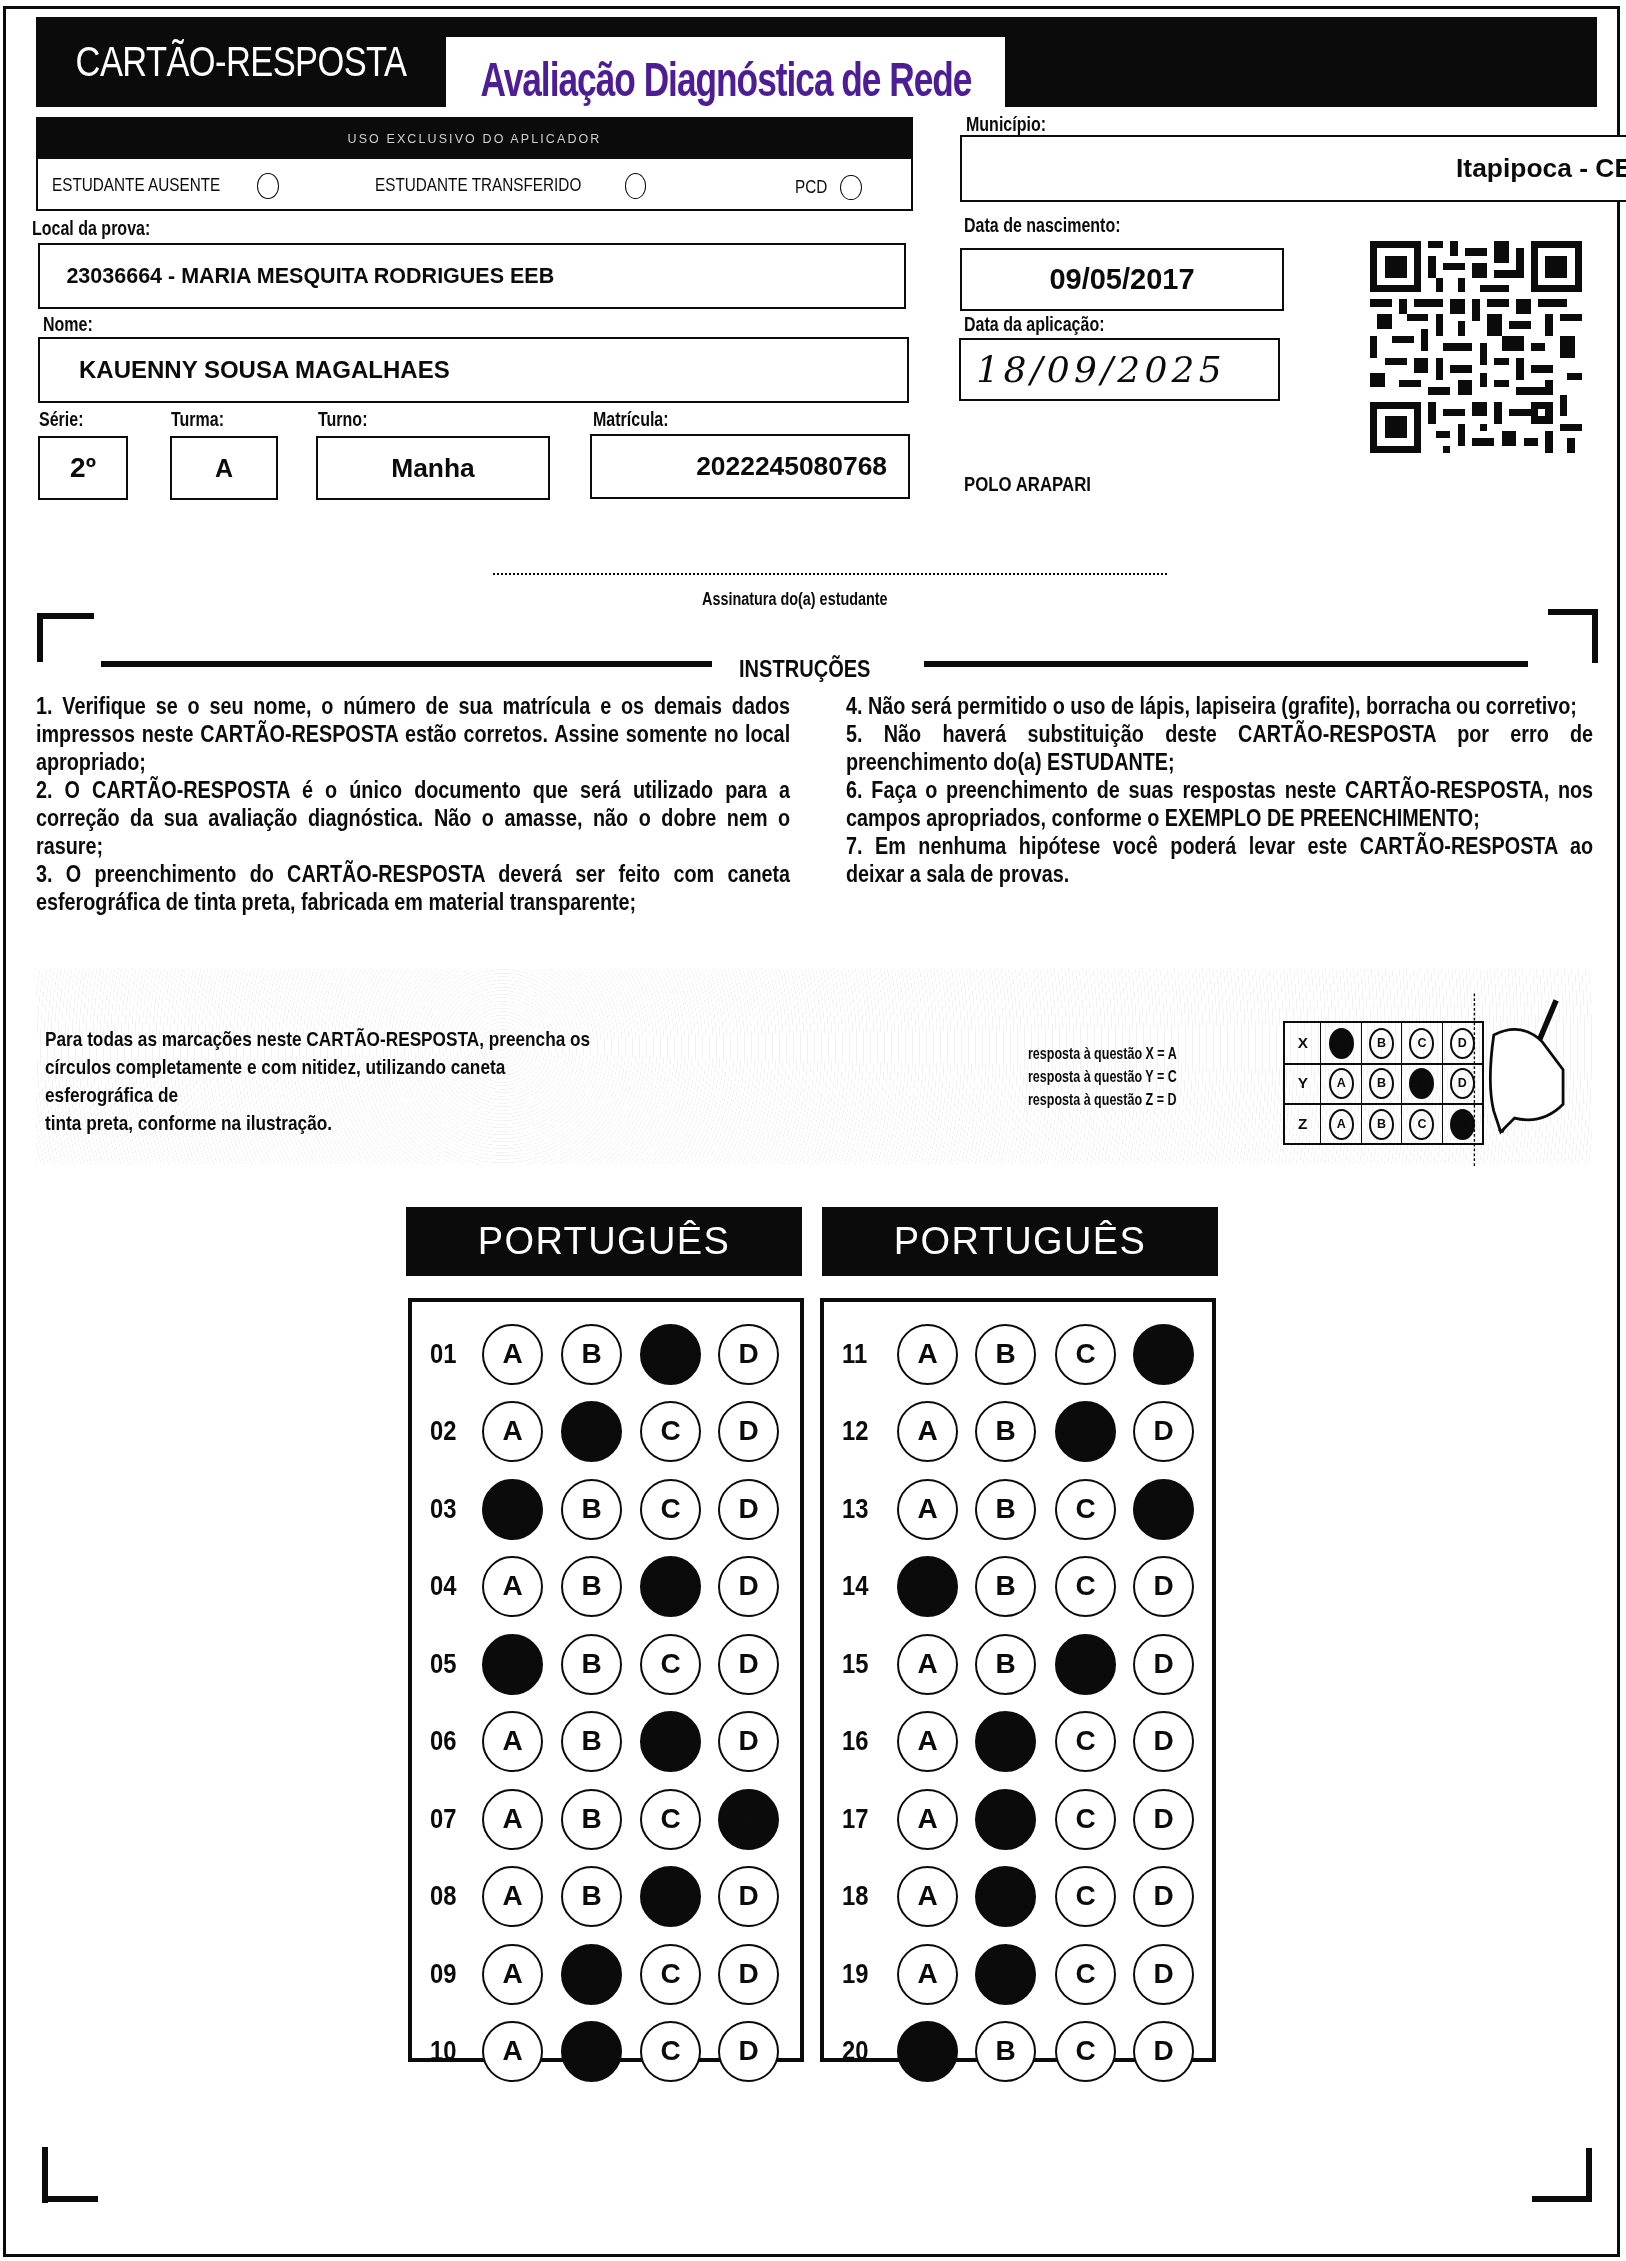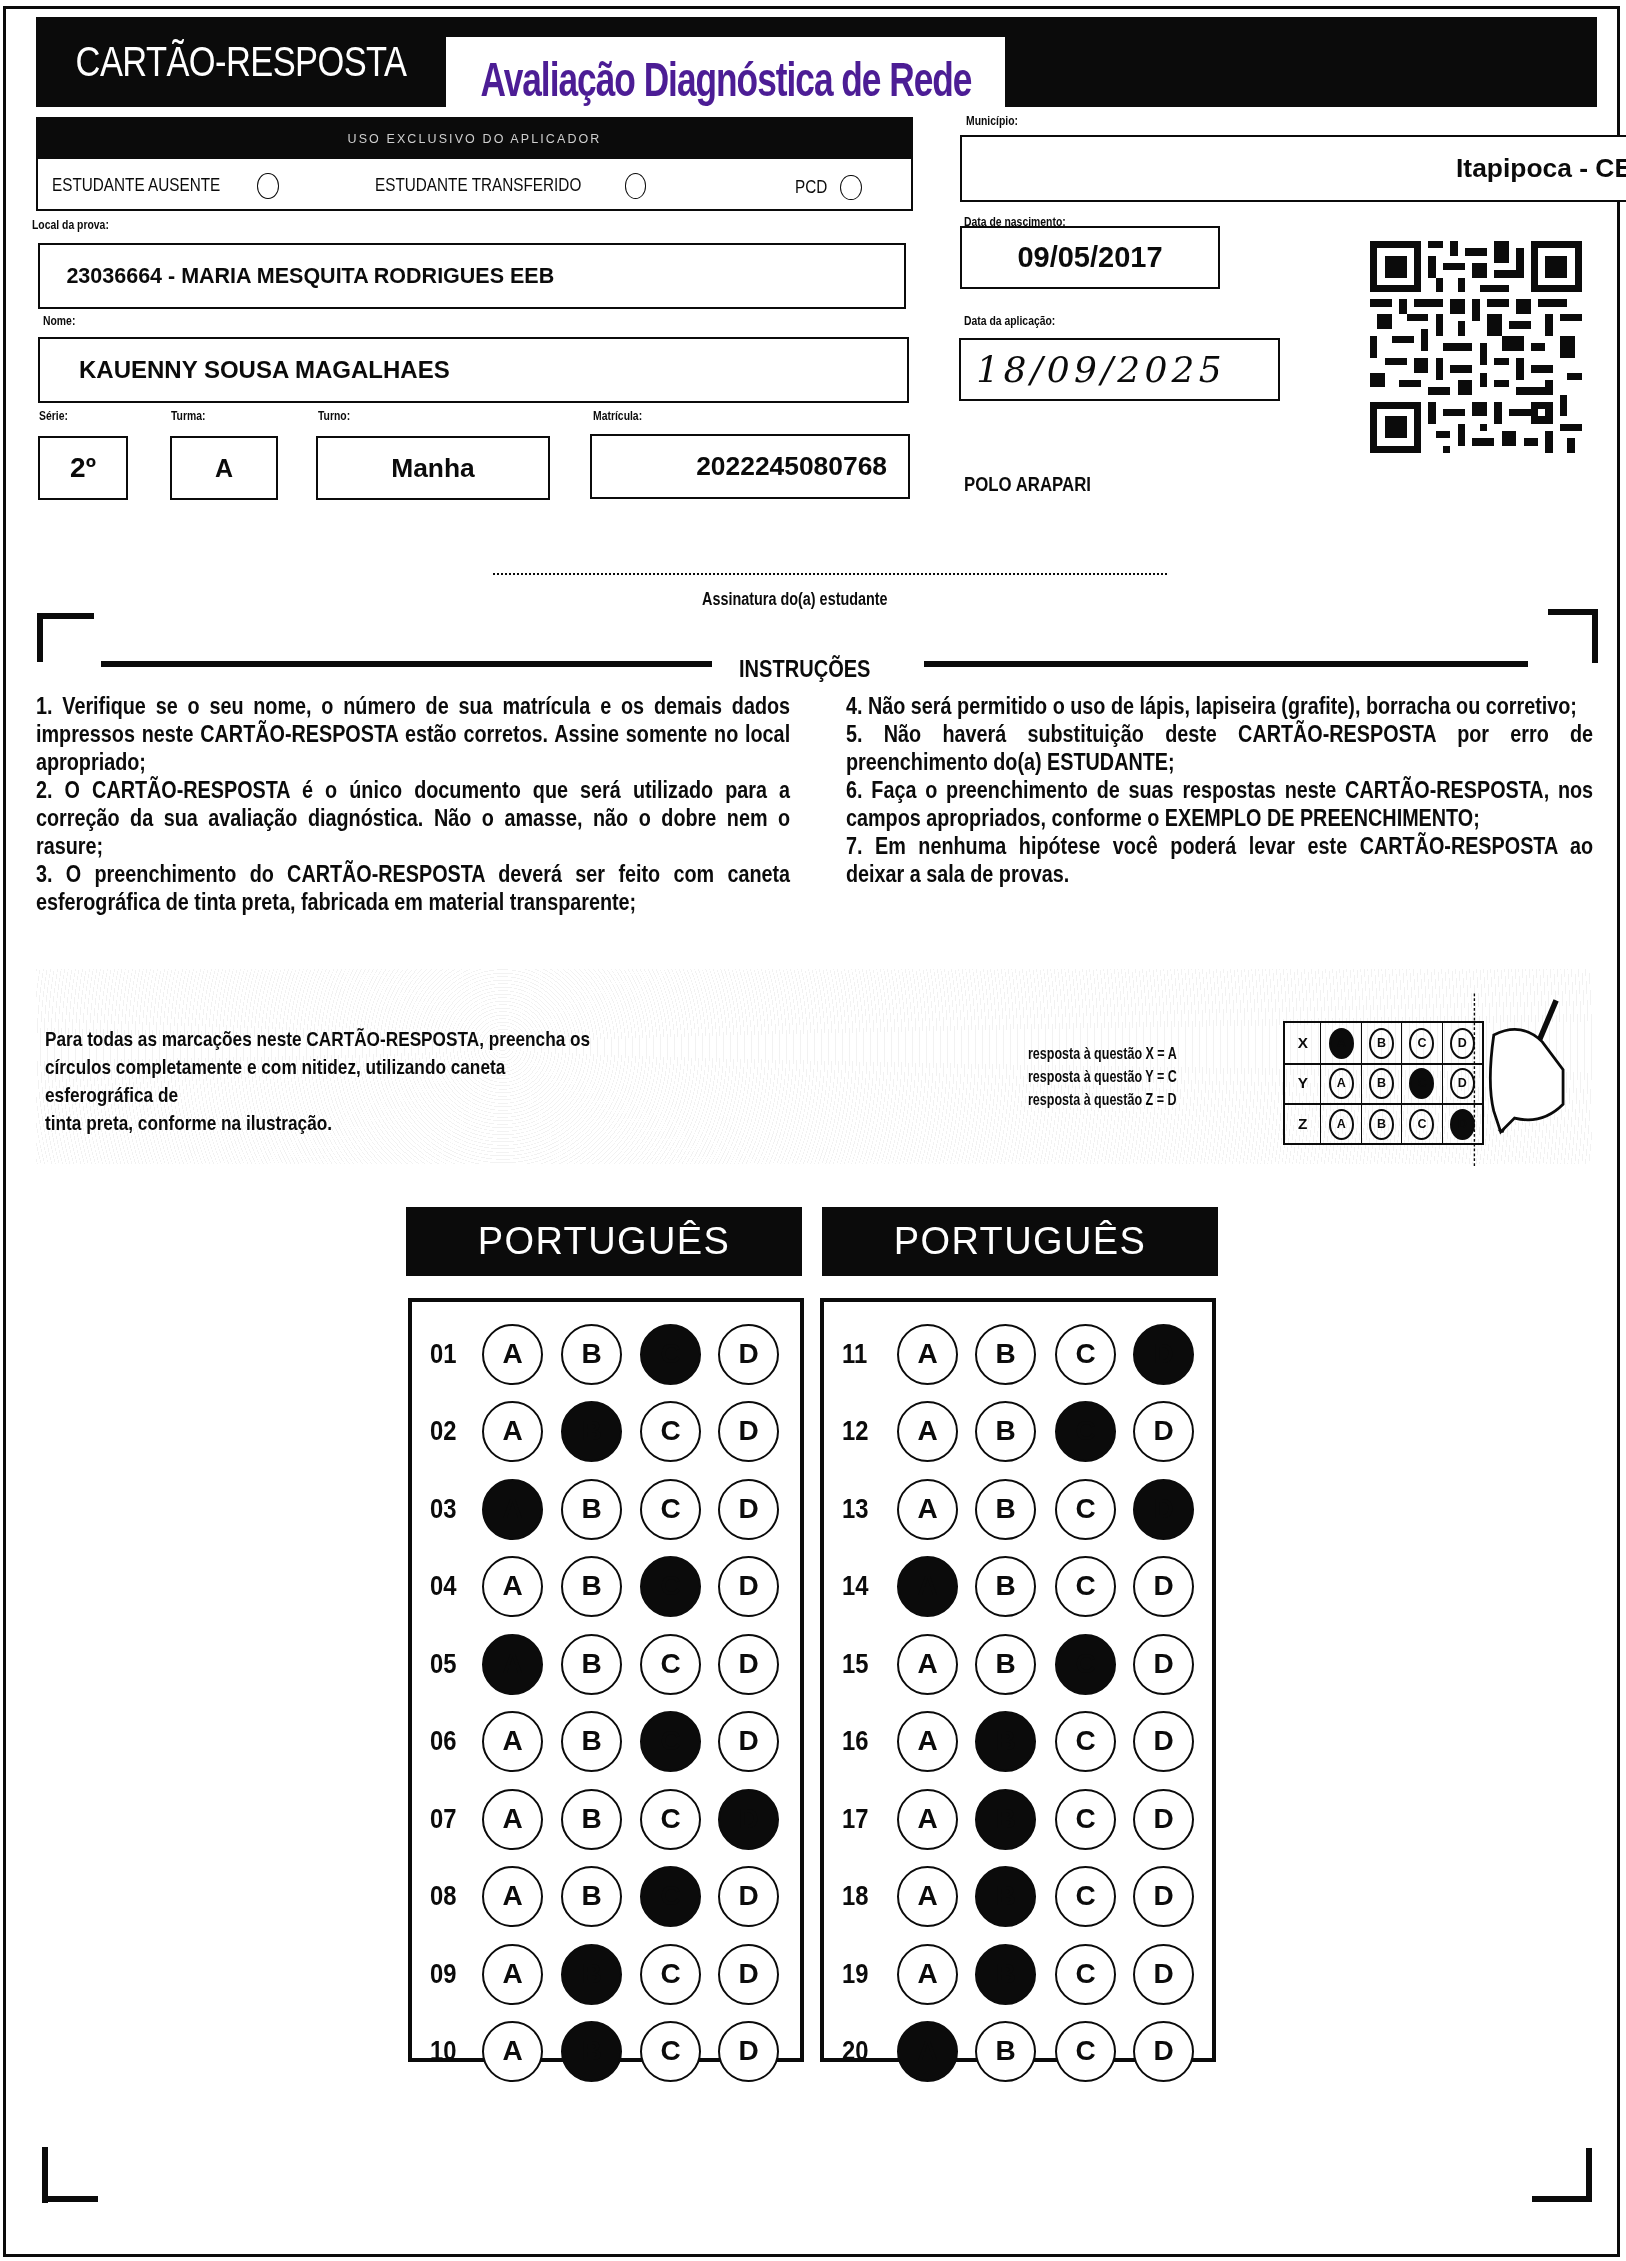--- a/index.html
+++ b/index.html
@@ -4,21 +4,21 @@
 <style>
   html,body{margin:0;padding:0;background:#fff;}
   body{width:1626px;height:2261px;position:relative;overflow:hidden;font-family:"Liberation Sans",sans-serif;color:#0b0b0b;}
   .page-border{position:absolute;left:2.8px;top:5.6px;width:1617px;height:2251px;border:3.5px solid #0b0b0b;box-sizing:border-box;}
   .header{position:absolute;left:36px;top:17.4px;width:1561px;height:90px;background:#0b0b0b;}
   .hdr-left{position:absolute;left:0;top:0;width:410px;height:90px;color:#fff;font-size:42px;display:flex;align-items:center;justify-content:center;font-family:"Liberation Sans Narrow","Liberation Sans",sans-serif;transform:scaleX(0.82);transform-origin:center;letter-spacing:-0.7px;}
   .hdr-mid{position:absolute;left:410px;top:19.5px;width:559px;height:85px;background:#fff;color:#4c1d95;display:flex;align-items:center;justify-content:center;font-size:49px;font-weight:bold;}
   .hdr-mid span{display:inline-block;transform:scaleX(0.72);white-space:nowrap;letter-spacing:-1.4px;}
   .hdr-right{position:absolute;left:1000px;top:0;height:90px;color:#fff;font-size:61px;display:flex;align-items:center;}
   .hdr-right span{display:inline-block;transform:scaleX(0.85);transform-origin:left;}
-  .label{position:absolute;font-size:13px;font-weight:bold;white-space:nowrap;}
+  .label{position:absolute;font-size:20px;font-weight:bold;white-space:nowrap;}
   .label span{display:inline-block;transform:scaleX(0.8);transform-origin:left;}
   .box{position:absolute;border:2.8px solid #0b0b0b;box-sizing:border-box;background:#fff;display:flex;align-items:center;}
   .val{font-weight:bold;white-space:nowrap;}
   .aplic{position:absolute;left:36px;top:117px;width:877px;height:94px;border:2.8px solid #0b0b0b;box-sizing:border-box;}
   .aplic-head{position:absolute;left:0;top:0;width:100%;height:40px;background:#0b0b0b;color:#cfcfcf;font-size:12.5px;display:flex;align-items:center;justify-content:center;letter-spacing:2.1px;}
   .aplic-row{position:absolute;left:0;top:43px;width:100%;height:47px;display:flex;align-items:center;font-size:18px;}
   .opt{position:absolute;display:flex;align-items:center;gap:7px;white-space:nowrap;}
   .opt .t{display:inline-block;transform:scaleX(0.85);transform-origin:left;}
   .ocirc{width:19.5px;height:23.6px;border:1.4px solid #0b0b0b;border-radius:50%;display:inline-block;}
   .qr{position:absolute;left:1370px;top:238px;width:212px;height:218px;}
@@ -110,21 +110,21 @@
 <div class="box" style="left:590px;top:434px;width:320px;height:65px;justify-content:flex-end;">
   <span class="val" style="font-size:26.4px;margin-right:21px;">2022245080768</span>
 </div>
 
 <div class="label" style="left:966px;top:113px;"><span>Município:</span></div>
 <div class="box" style="left:960px;top:135px;width:674px;height:67px;justify-content:flex-end;">
   <span class="val" style="margin-left:43px;font-size:26.4px;">Itapipoca - CE</span>
 </div>
 
 <div class="label" style="left:964px;top:214px;"><span>Data de nascimento:</span></div>
-<div class="box" style="left:960px;top:226px;width:260px;height:63px;justify-content:center;">
+<div class="box" style="left:960px;top:248px;width:324px;height:63px;justify-content:center;">
   <span class="val" style="font-size:29px;">09/05/2017</span>
 </div>
 
 <div class="label" style="left:964px;top:313px;"><span>Data da aplicação:</span></div>
 <div class="box" style="left:959px;top:338px;width:321px;height:63px;">
   <span style="margin-left:15.3px;font-size:36px;font-family:'DejaVu Serif',serif;font-style:italic;letter-spacing:4.2px;">18/09/2025</span>
 </div>
 
 <div class="label" style="left:964px;top:472px;font-size:21px;"><span>POLO ARAPARI</span></div>
 

